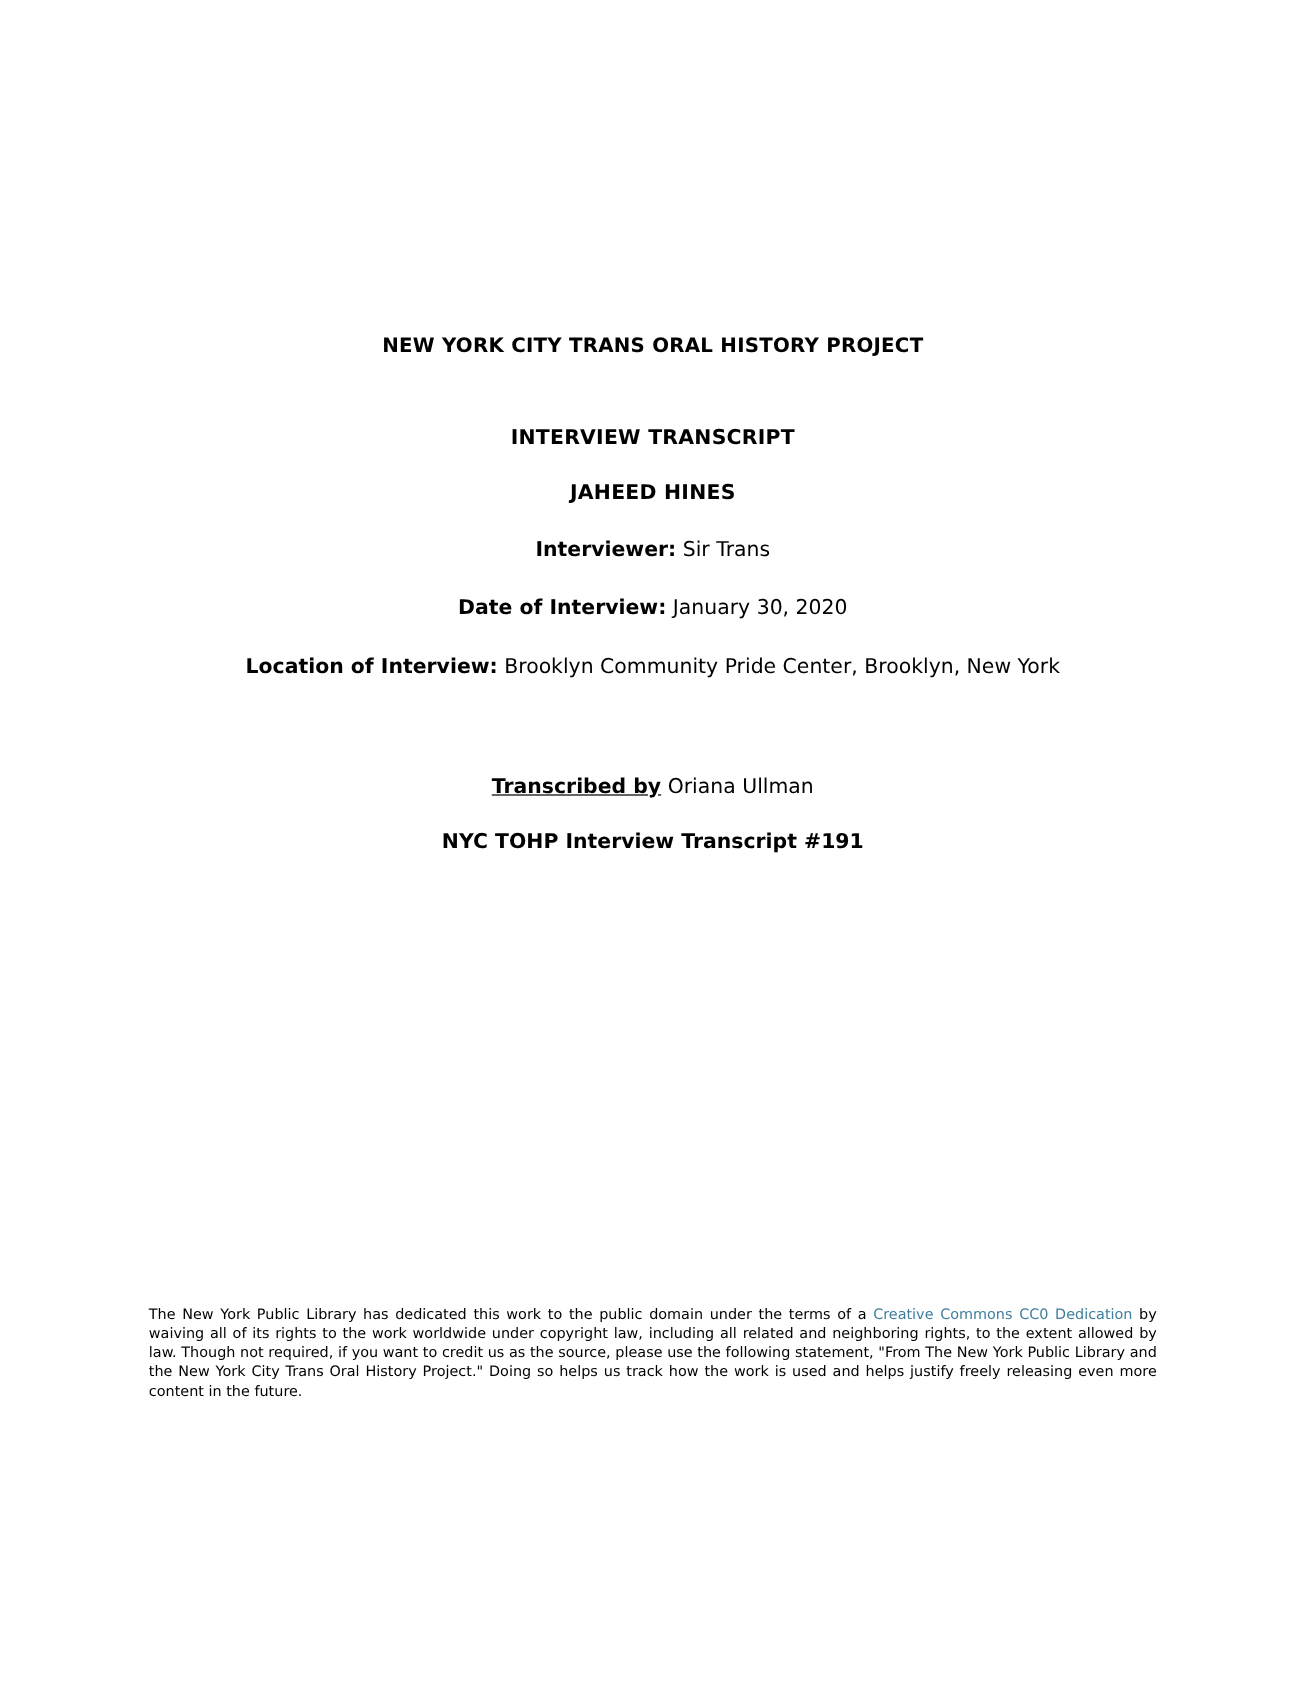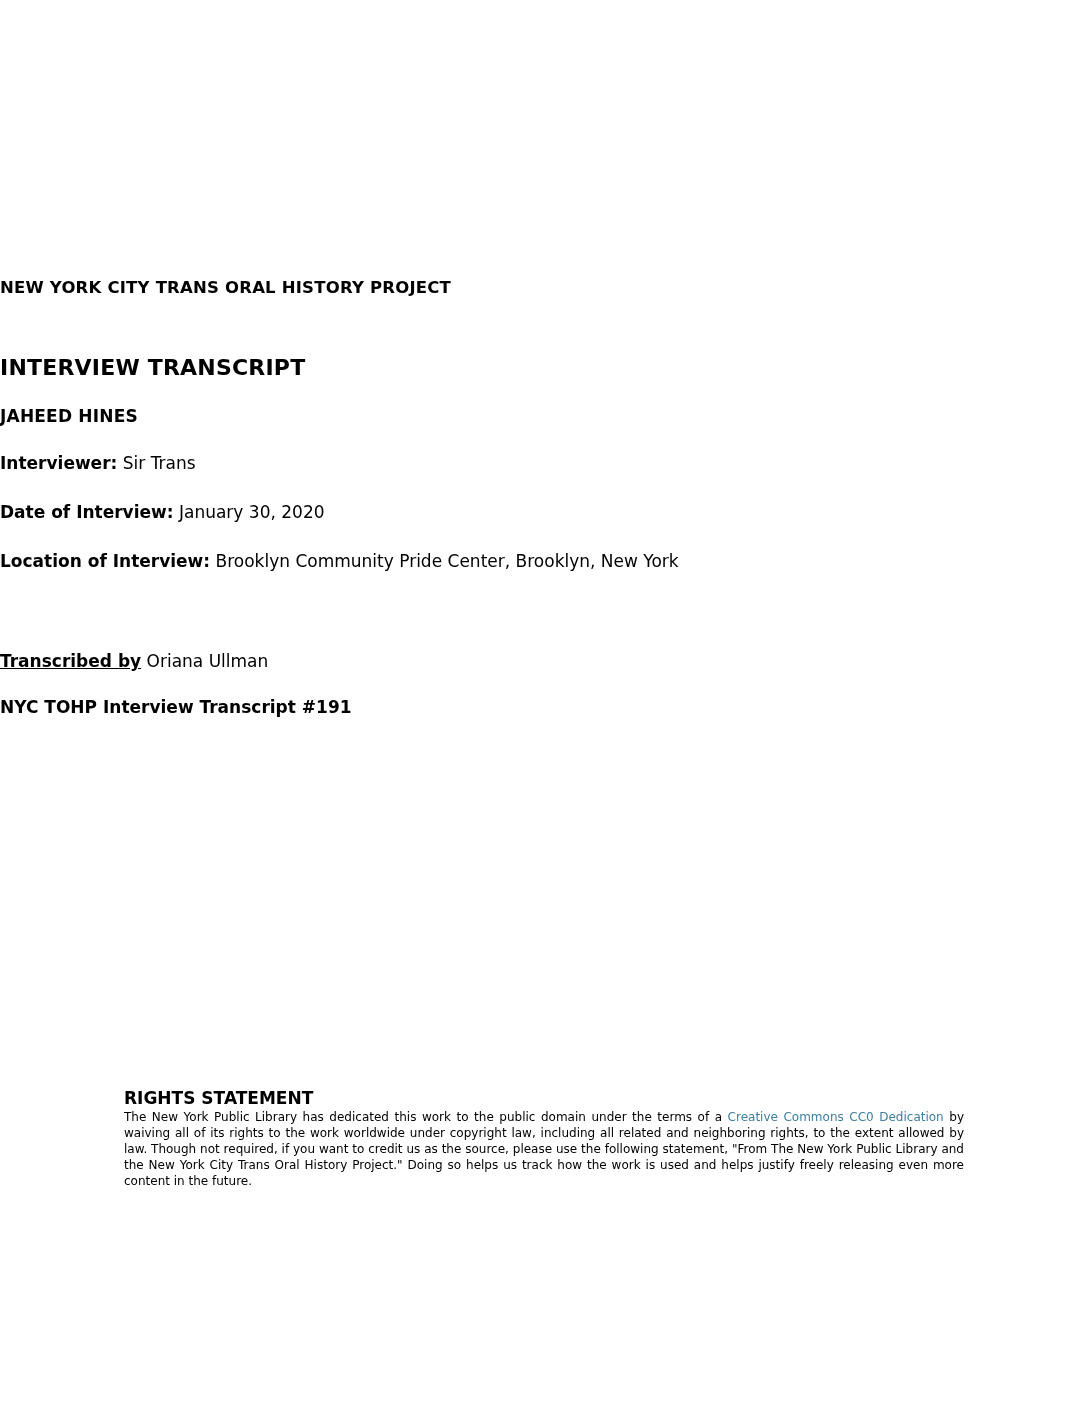--- a/index.html
+++ b/index.html
@@ -20,31 +20,31 @@
     width: 1088px;
     height: 1408px;
     background: #ffffff;
     box-sizing: border-box;
   }
   .title-block {
     position: absolute;
     left: 0;
     right: 0;
     top: 278px;
-    text-align: left;
+    text-align: center;
   }
   .line-project {
     font-size: 16.5px;
     font-weight: bold;
     letter-spacing: 0.2px;
     margin: 0 0 0 0;
   }
   .spacer-1 { height: 58px; }
   .line-transcript {
-    font-size: 22px;
+    font-size: 17px;
     font-weight: bold;
     letter-spacing: 0.2px;
     margin: 0;
   }
   .spacer-2 { height: 26px; }
   .line-name {
     font-size: 17px;
     font-weight: bold;
     letter-spacing: 0.2px;
     margin: 0;
@@ -110,17 +110,16 @@
     <p class="meta-line"><span class="lbl">Location of Interview:</span><span> Brooklyn Community Pride Center, Brooklyn, New York</span></p>
 
     <div class="spacer-4"></div>
 
     <p class="line-transcribed"><span class="lbl">Transcribed by</span><span> Oriana Ullman</span></p>
 
     <p class="line-idnum">NYC TOHP Interview Transcript #191</p>
   </div>
 
   <div class="rights">
-    <p class="rights-head">RIGHTS STATEMENT</p>
     <p class="rights-body"><span>The New York Public Library has dedicated this work to the public domain under the terms of a </span><span class="cc-link" style="color: rgb(62, 126, 156);">Creative Commons CC0 Dedication</span><span> by waiving all of its rights to the work worldwide under copyright law, including all related and neighboring rights, to the extent allowed by law. Though not required, if you want to credit us as the source, please use the following statement, "From The New York Public Library and the New York City Trans Oral History Project." Doing so helps us track how the work is used and helps justify freely releasing even more content in the future.</span></p>
   </div>
 
 </div>
 
 </body></html>

